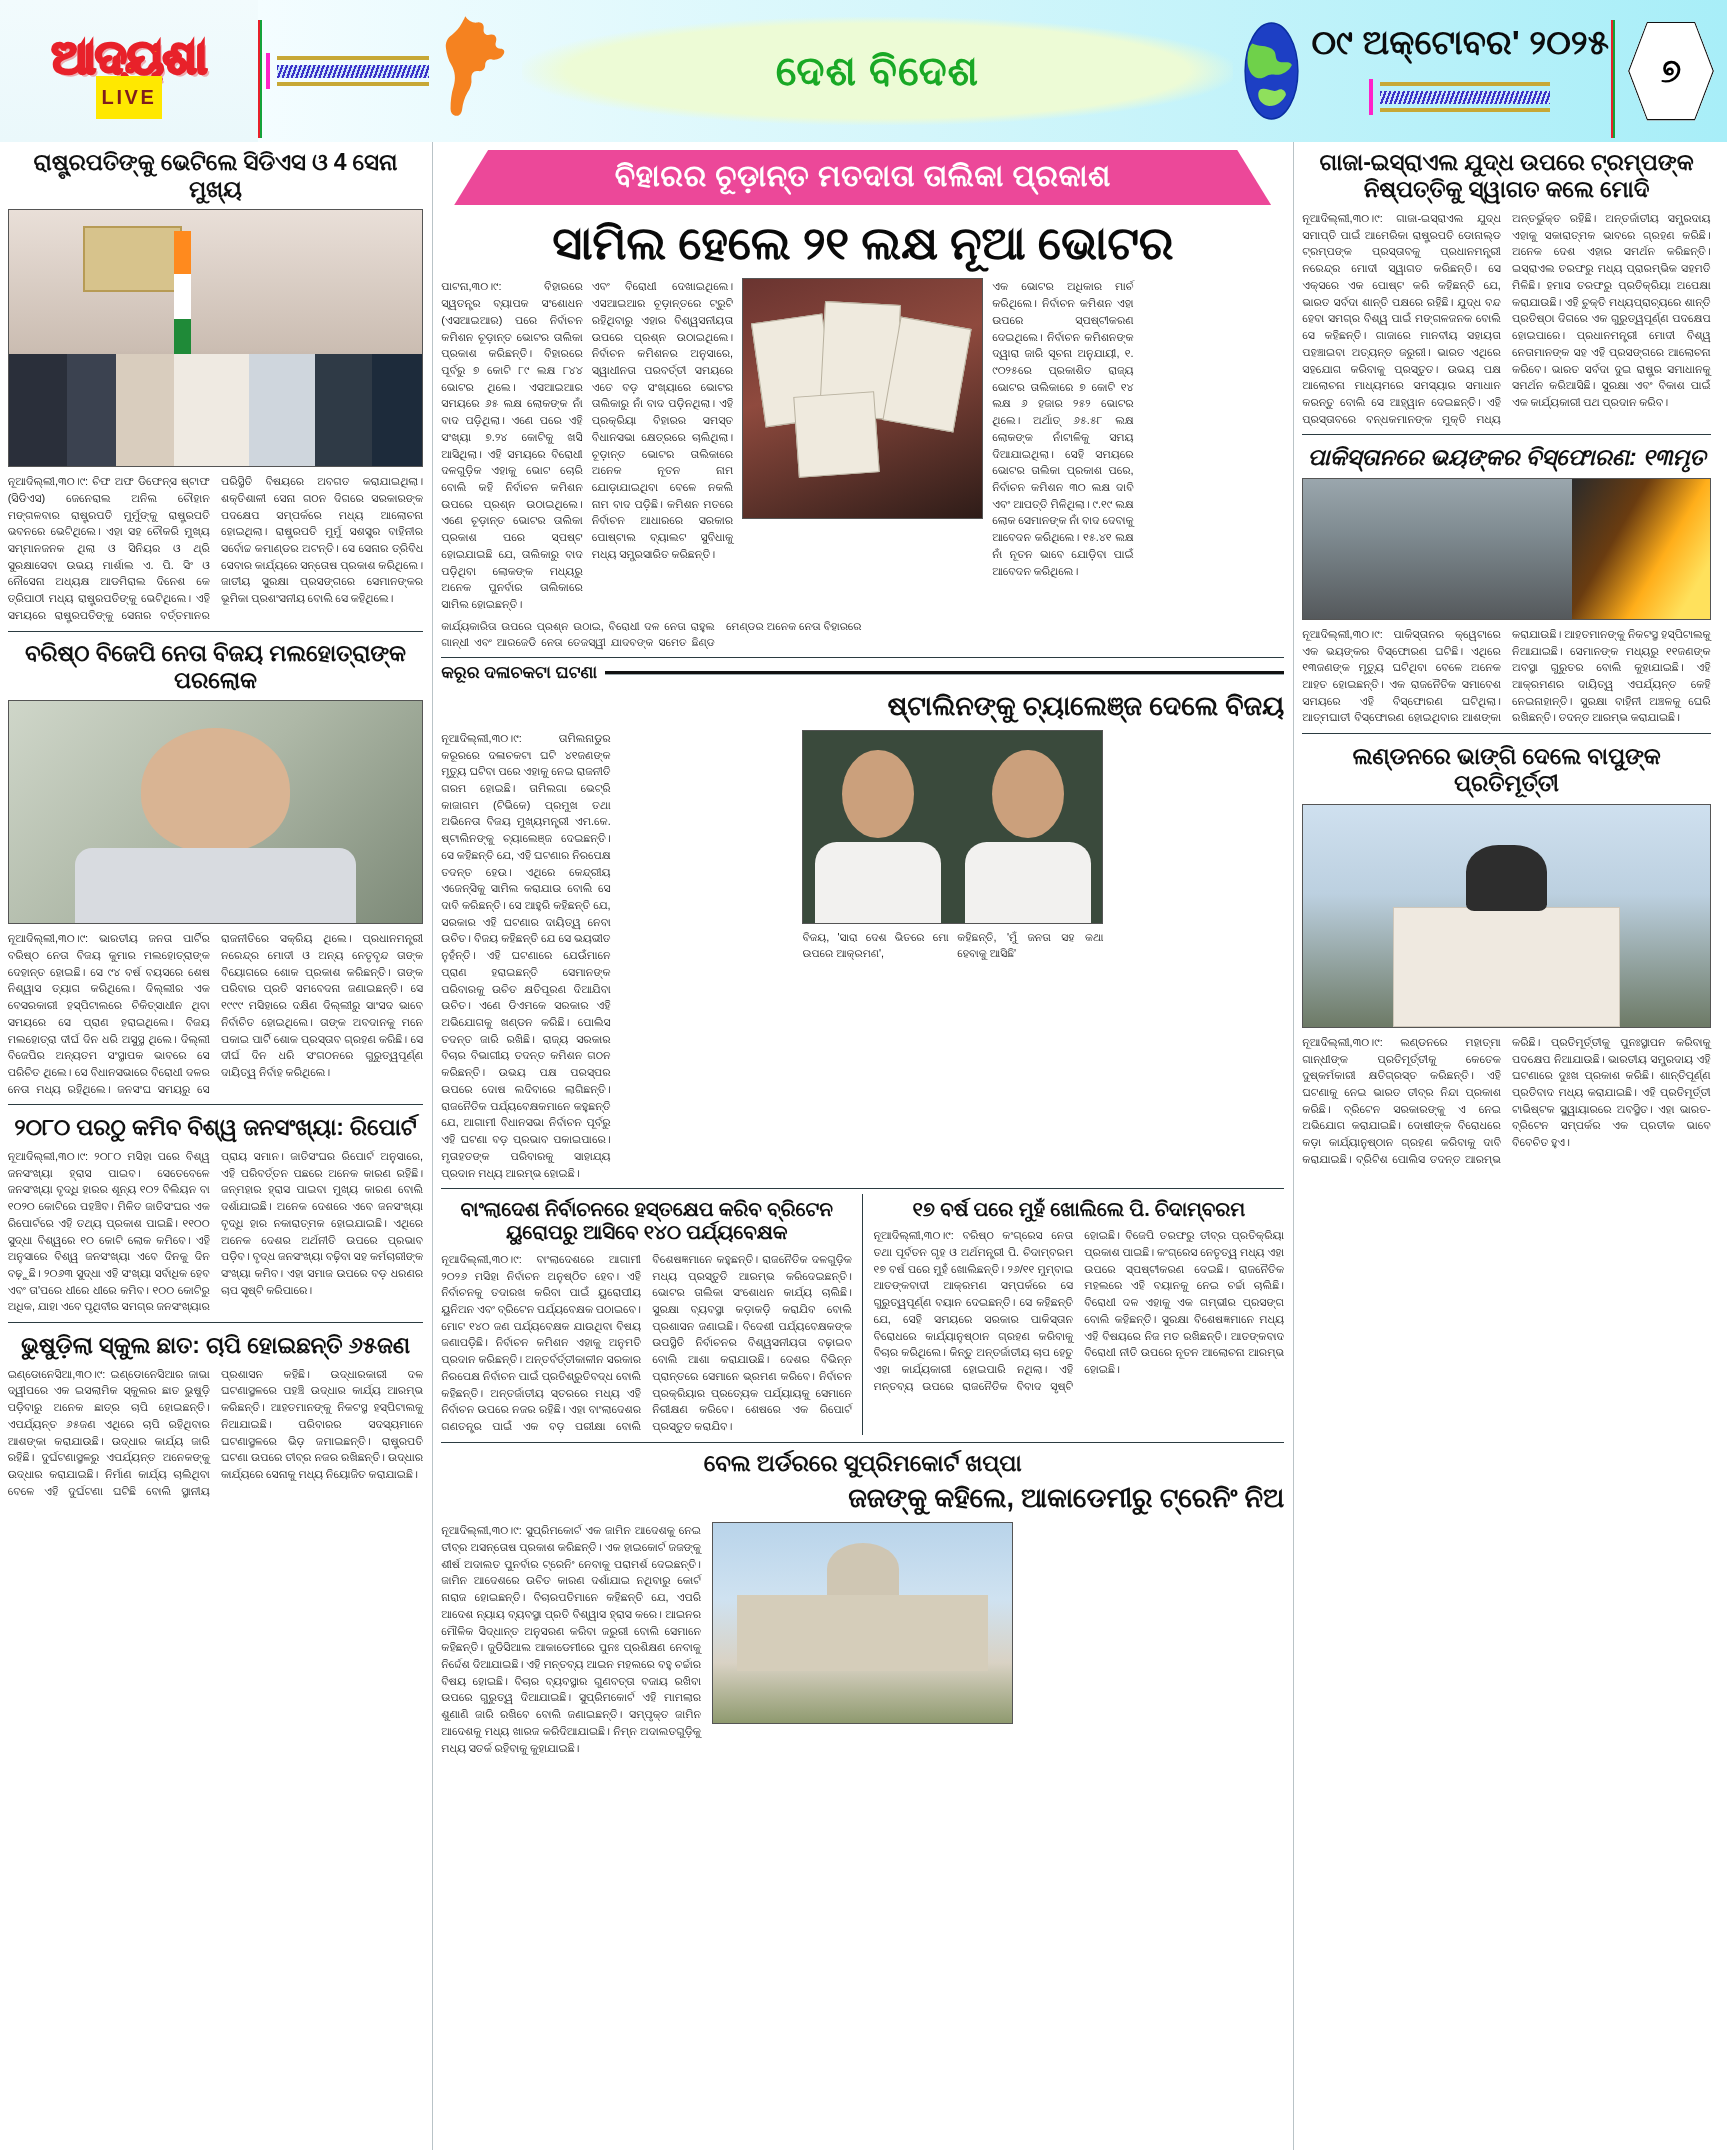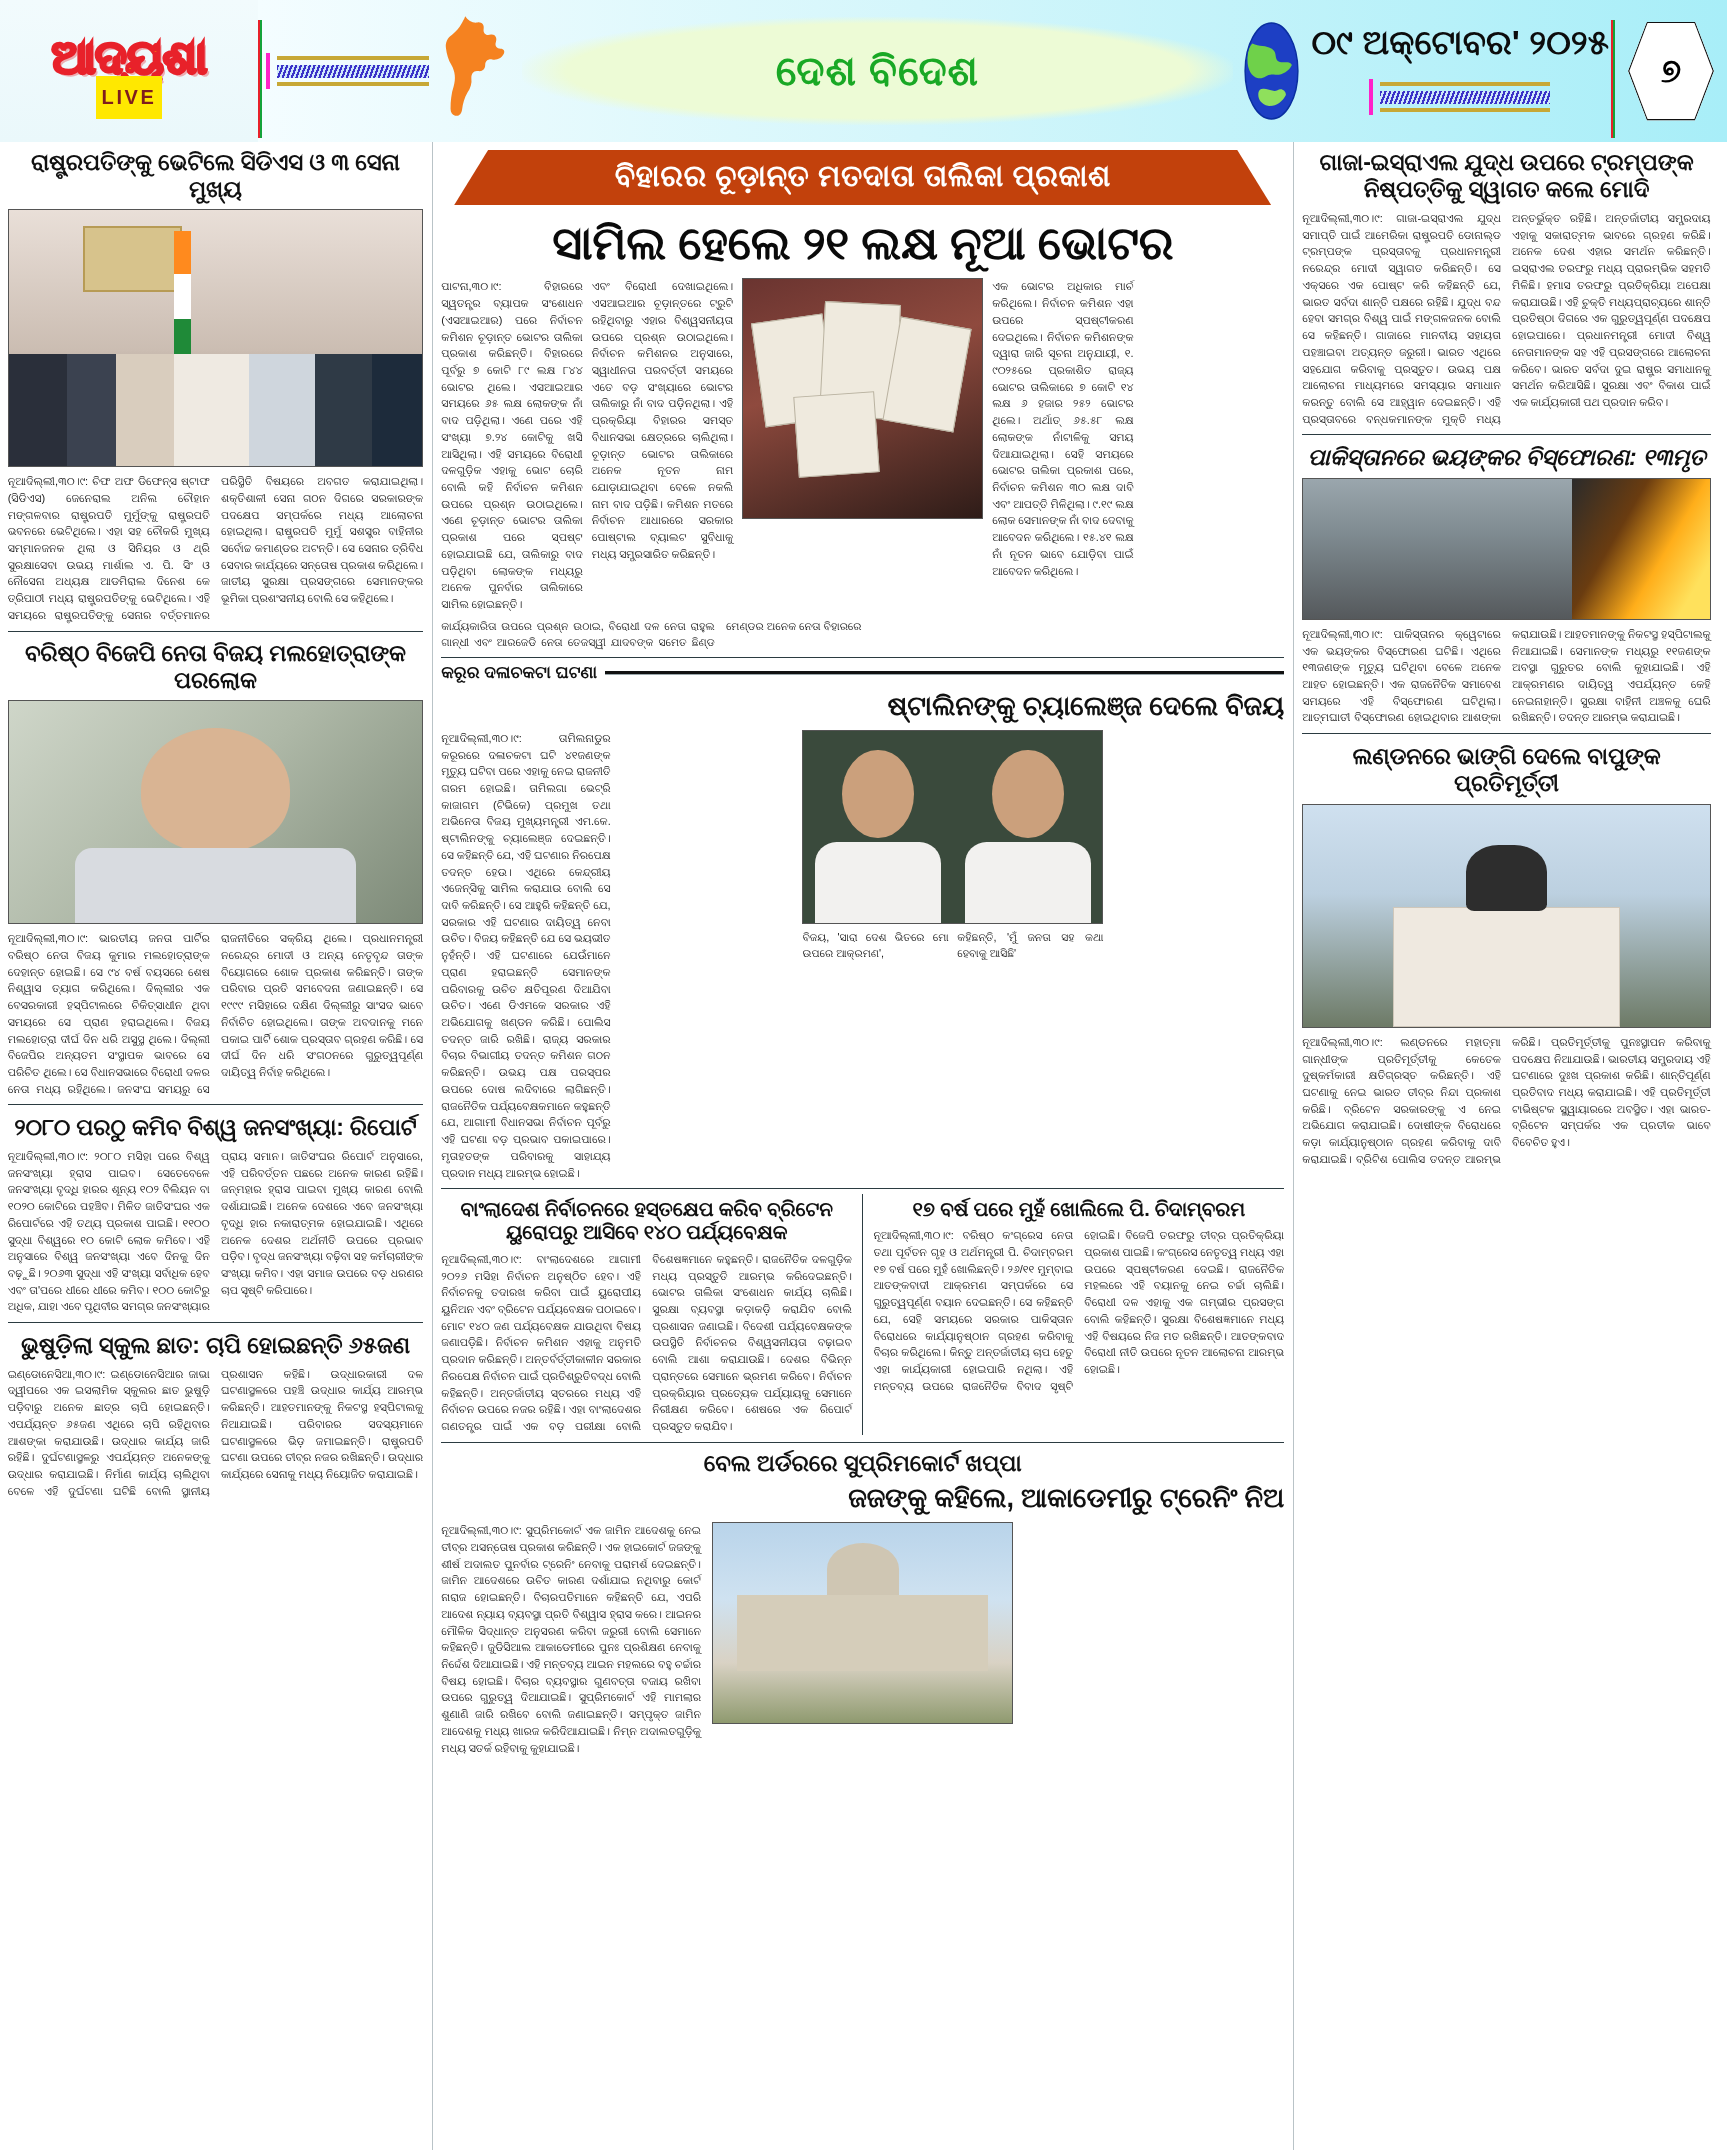--- a/index.html
+++ b/index.html
@@ -178,21 +178,21 @@
 
   
   .left { padding-right: 8.6px; }
   .left .block { margin-bottom: 6px; }
 
   
   .center { padding: 0 8.6px; }
   .redbanner {
     margin: 7.7px auto 0;
     width: 97%;
-    background: #c2410c;
+    background: #ec4899;
     clip-path: polygon(4.2% 0, 95.8% 0, 100% 100%, 0 100%);
     padding: 9.5px 0 11.2px;
     text-align: center;
   }
   .redbanner span {
     color: #fff; font-size: 30px; font-weight: bold; letter-spacing: 0.4px;
   }
   .mainhead {
     text-align: center;
     font-size: 46px;
@@ -297,21 +297,21 @@
     </div>
   </div>
 </div>
 
 <div class="page">
   <div class="cols">
 
     <div class="left">
 
       <div class="block">
-        <div class="hl lg" style="padding:6.9px 4.3px 6px;">ରାଷ୍ଟ୍ରପତିଙ୍କୁ ଭେଟିଲେ ସିଡିଏସ ଓ ୩ ସେନା ମୁଖ୍ୟ</div>
+        <div class="hl lg" style="padding:6.9px 4.3px 6px;">ରାଷ୍ଟ୍ରପତିଙ୍କୁ ଭେଟିଲେ ସିଡିଏସ ଓ 4 ସେନା ମୁଖ୍ୟ</div>
         <div class="photo ph-room" style="height:258px;">
           <div class="chand"></div>
             <div class="flag"></div>
             <div class="people"></div>
         </div>
         <div class="body c2" style="margin-top:6px;">ନୂଆଦିଲ୍ଲୀ,୩୦।୯: ଚିଫ ଅଫ ଡିଫେନ୍ସ ଷ୍ଟାଫ (ସିଡିଏସ) ଜେନେରାଲ ଅନିଲ ଚୌହାନ ମଙ୍ଗଳବାର ରାଷ୍ଟ୍ରପତି ମୁର୍ମୁଙ୍କୁ ରାଷ୍ଟ୍ରପତି ଭବନରେ ଭେଟିଥିଲେ। ଏହା ସହ ଚୌକରି ମୁଖ୍ୟ ସମ୍ମାନଜନକ ଥିଲା ଓ ସିନିୟର ଓ ଥ୍ରି ସୁରକ୍ଷାସେବା ଉଭୟ ମାର୍ଶାଲ ଏ. ପି. ସିଂ ଓ ନୌସେନା ଅଧ୍ୟକ୍ଷ ଆଡମିରାଲ ଦିନେଶ କେ ତ୍ରିପାଠୀ ମଧ୍ୟ ରାଷ୍ଟ୍ରପତିଙ୍କୁ ଭେଟିଥିଲେ। ଏହି ସମୟରେ ରାଷ୍ଟ୍ରପତିଙ୍କୁ ସେନାର ବର୍ତ୍ତମାନର ପରିସ୍ଥିତି ବିଷୟରେ ଅବଗତ କରାଯାଇଥିଲା। ଶକ୍ତିଶାଳୀ ସେନା ଗଠନ ଦିଗରେ ସରକାରଙ୍କ ପଦକ୍ଷେପ ସମ୍ପର୍କରେ ମଧ୍ୟ ଆଲୋଚନା ହୋଇଥିଲା। ରାଷ୍ଟ୍ରପତି ମୁର୍ମୁ ସଶସ୍ତ୍ର ବାହିନୀର ସର୍ବୋଚ୍ଚ କମାଣ୍ଡର ଅଟନ୍ତି। ସେ ସେନାର ତ୍ରିବିଧ ସେବାର କାର୍ଯ୍ୟରେ ସନ୍ତୋଷ ପ୍ରକାଶ କରିଥିଲେ। ଜାତୀୟ ସୁରକ୍ଷା ପ୍ରସଙ୍ଗରେ ସେମାନଙ୍କର ଭୂମିକା ପ୍ରଶଂସନୀୟ ବୋଲି ସେ କହିଥିଲେ।</div>
       </div>
 
       <div class="hrule"></div>
 

